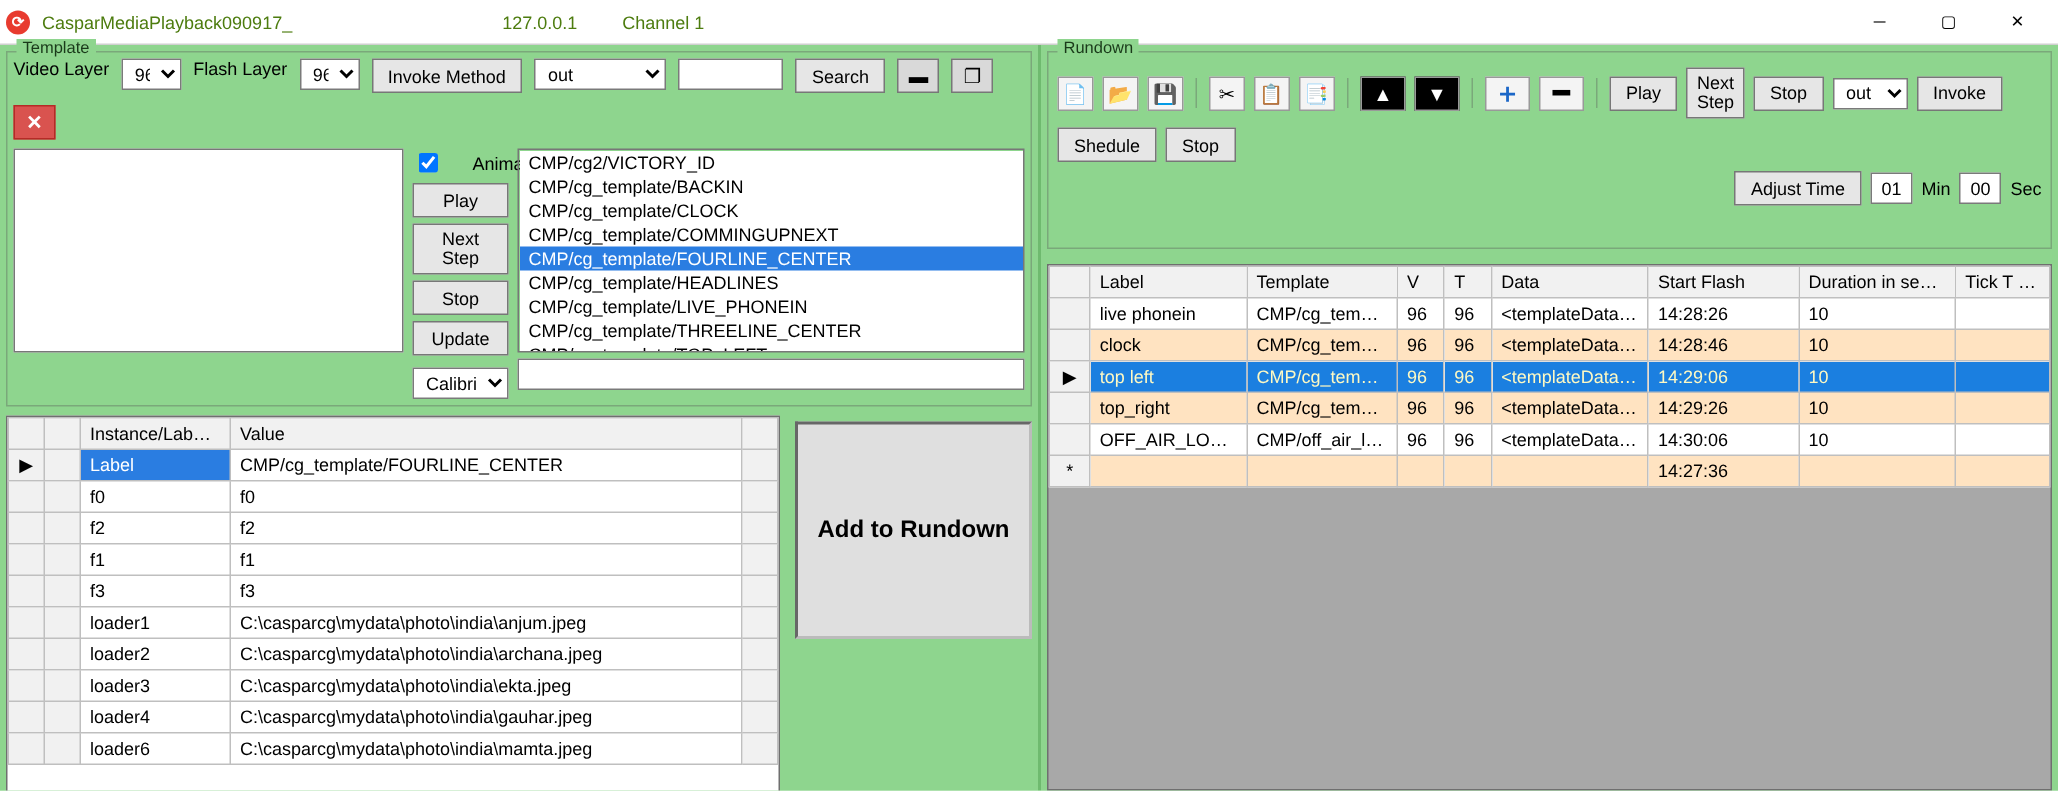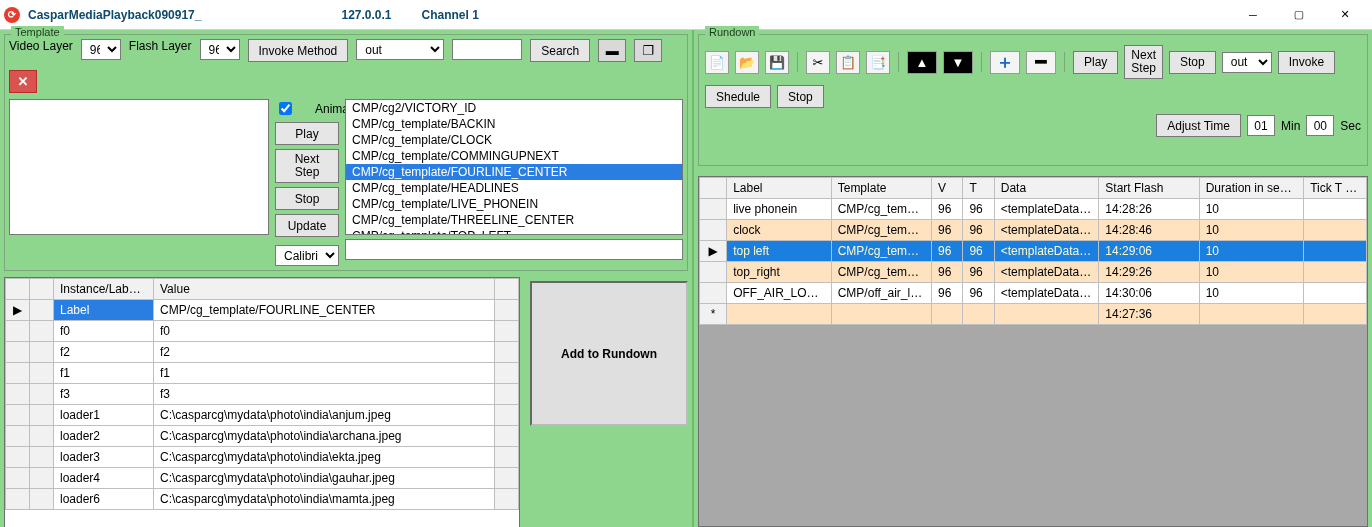--- a/index.html
+++ b/index.html
@@ -23,21 +23,21 @@
     padding: 0 4px;
   }
   .titlebar .app-icon {
     width: 16px; height: 16px;
     background: #e83b2f;
     border-radius: 50%;
     margin-right: 8px;
     display:flex;align-items:center;justify-content:center;
     color:#fff;font-size:10px;font-weight:bold;
   }
-  .titlebar .title-text { color:#0c4a6e;font-weight:bold; }
+  .titlebar .title-text { color:#4d7c0f; }
   .titlebar .title-gap { width: 140px; display:inline-block; }
   .titlebar .spacer { flex: 1; }
   .titlebar .win-btn {
     width: 46px; height: 30px;
     display: flex; align-items:center; justify-content:center;
     font-size: 11px; color:#000;
   }
 
   
   .main {
@@ -176,21 +176,21 @@
     display:flex;
     gap:10px;
     flex:1;
   }
   .lower-split .grid { flex:1; height:290px;}
   .add-rd {
     width:158px; height:145px;
     background:#dfdfdf;
     border:2px inset #bbb;
     display:flex;align-items:center;justify-content:center;
-    text-align:center; font-size:12px; font-weight:bold;
+    text-align:center; font-size:16px; font-weight:bold;
     cursor:pointer;
     margin-top:4px;
   }
 
   
   .rd-toolbar {
     display:flex; align-items:center; gap:6px; flex-wrap:wrap; padding:6px 2px;
   }
   .rd-toolbar .sep { width:1px; height:20px; background:#7aa87a; margin:0 2px;}
   .tiny-btn {

